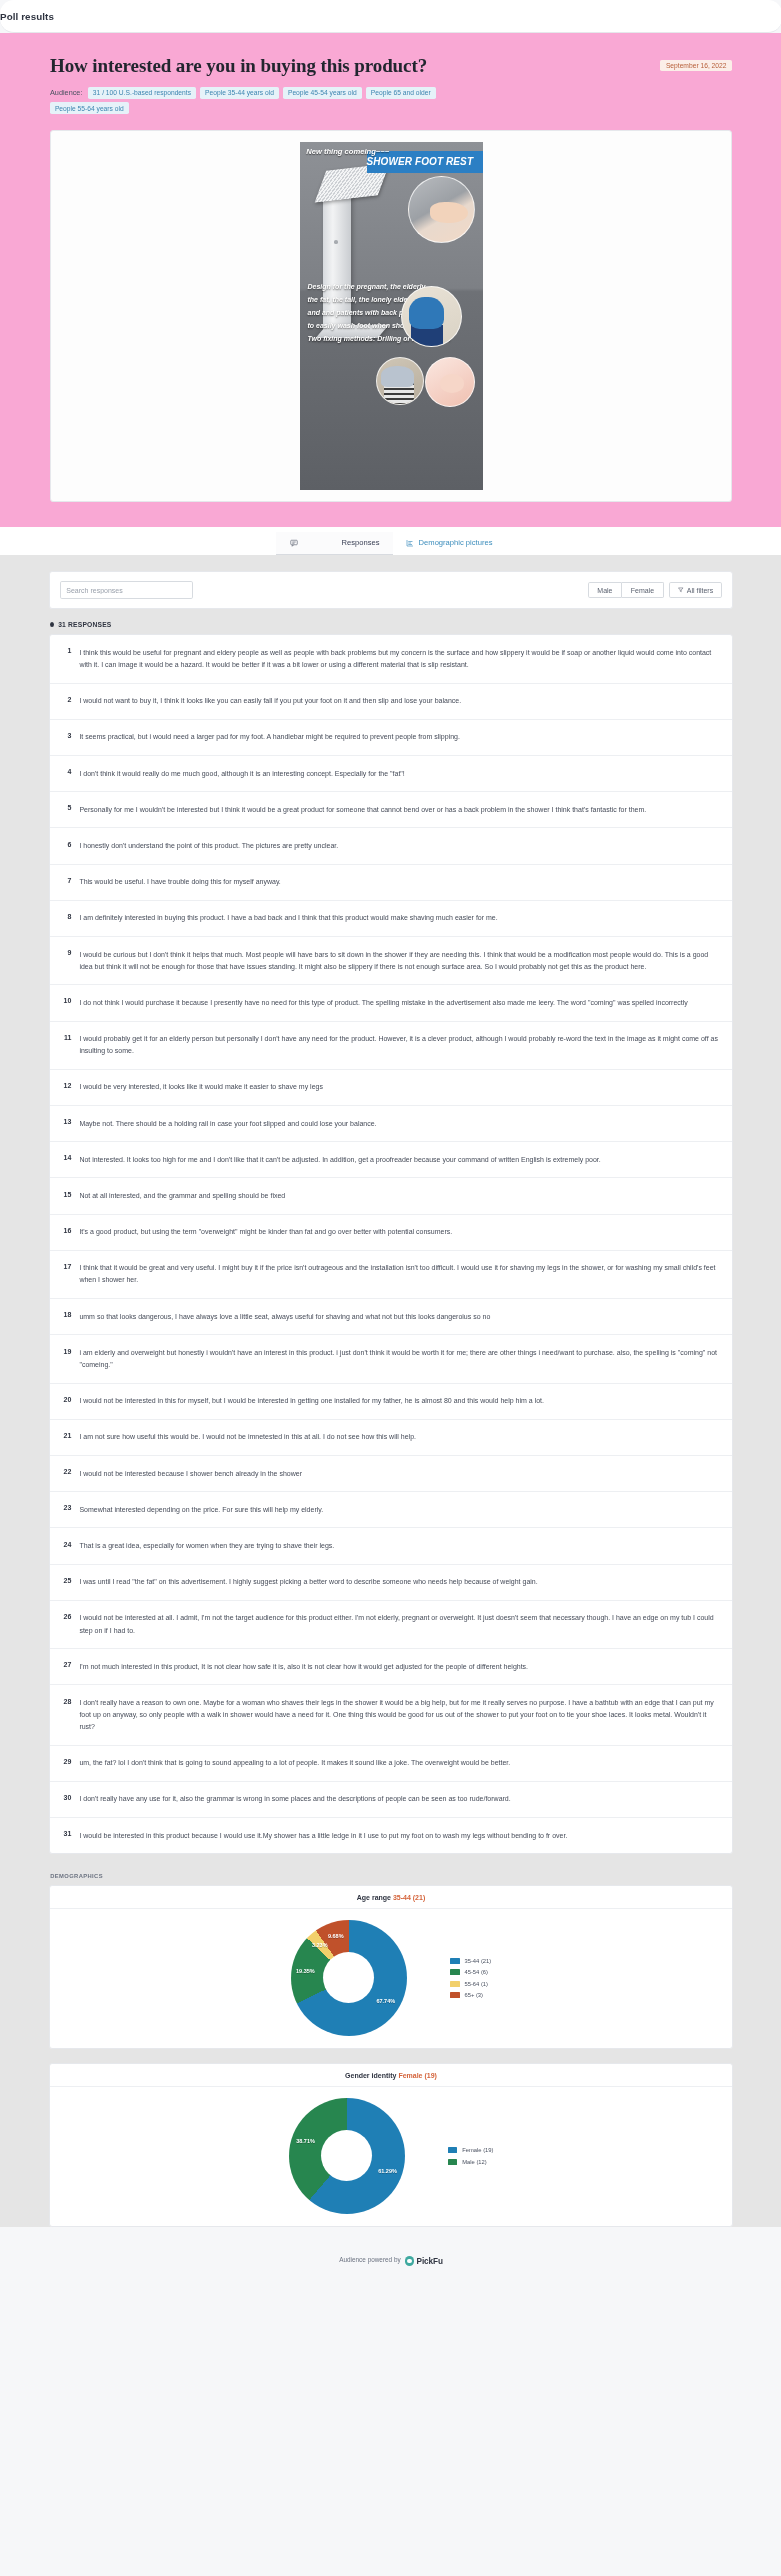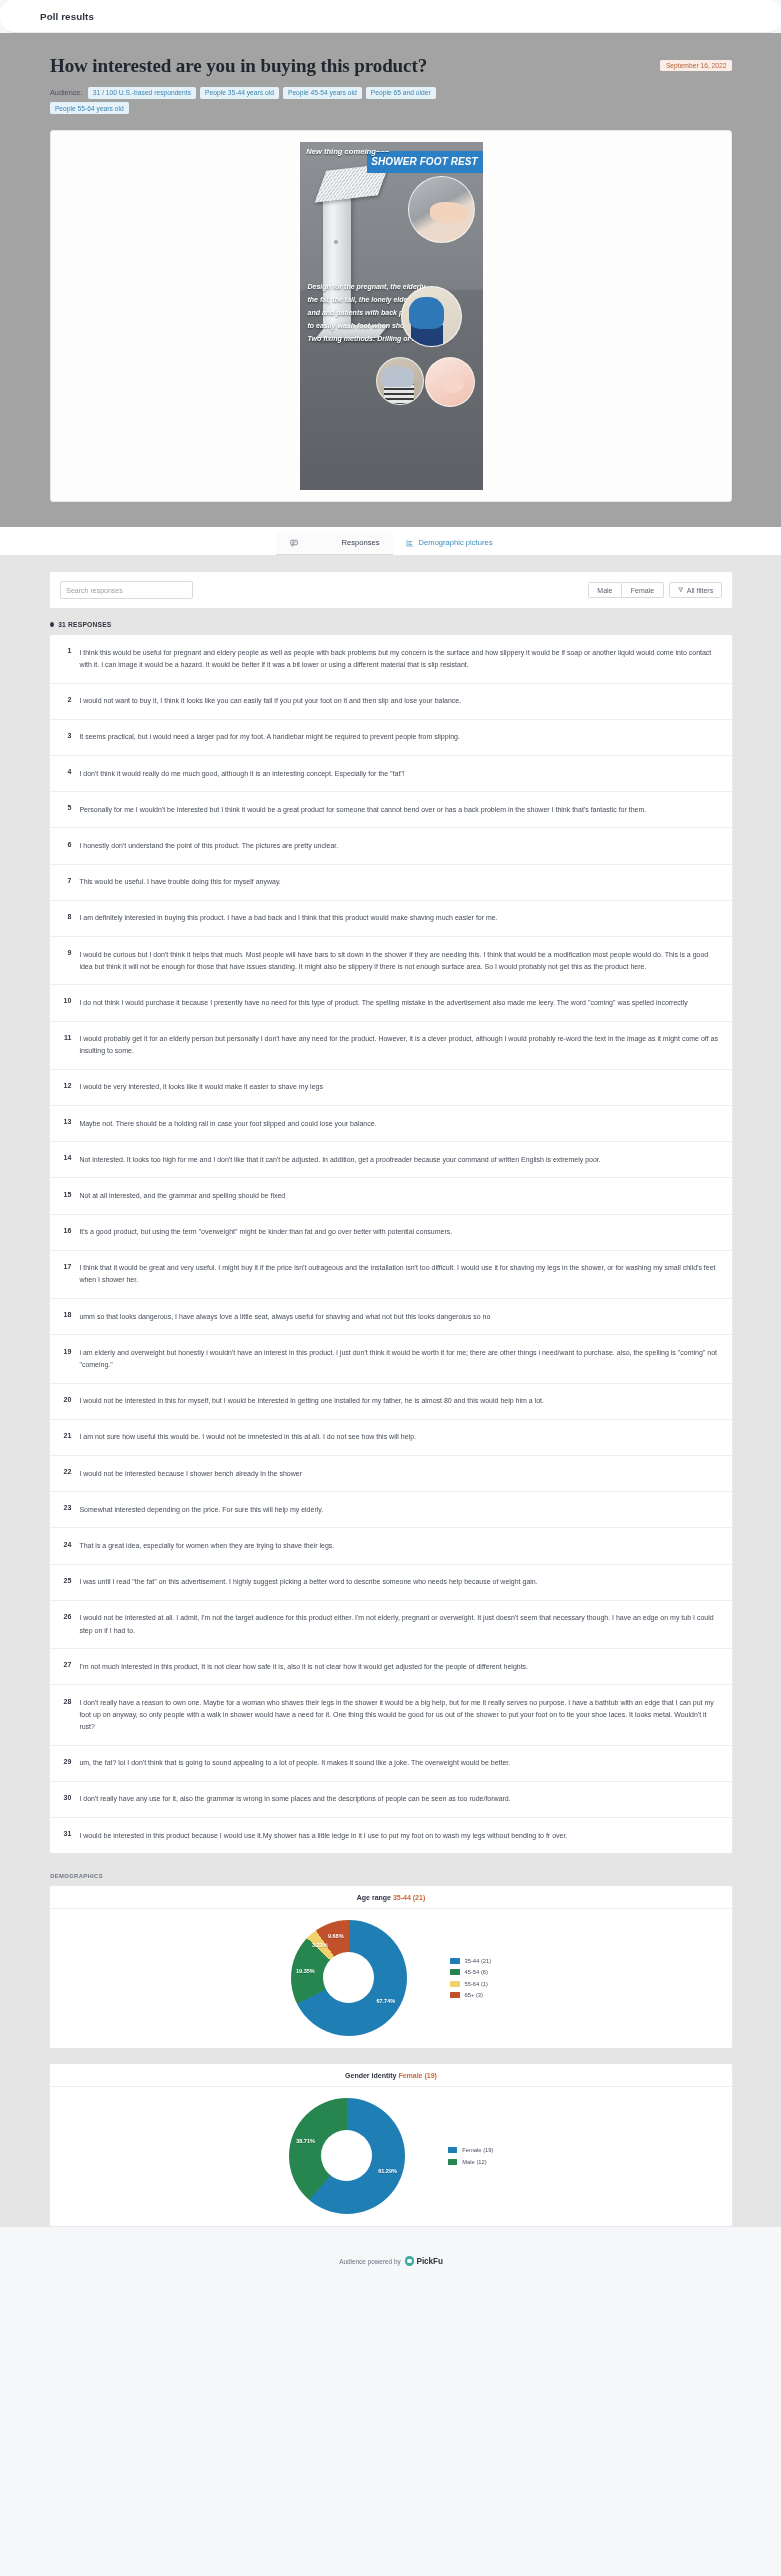--- a/index.html
+++ b/index.html
@@ -11,33 +11,32 @@
   }
   body { overflow-x: hidden; }
 
   
   .topbar {
     height: 33px;
     background: #ffffff;
     border-bottom: 0.6px solid #e6e8ec;
     display: flex;
     align-items: center;
-    padding-left: 40px;
     border-radius: 14px;
   }
   .topbar-title {
     font-size: 9.8px;
     font-weight: bold;
     color: #2f3441;
     letter-spacing: 0.1px;
   }
 
   
   .hero {
-    background: #a3a3a3;
+    background: #f9a8d4;
     padding: 21px 50px 24.4px 50px;
     position: relative;
   }
   .q-row { position: relative; }
   .question {
     font-family: "Liberation Serif", serif;
     font-size: 19px;
     font-weight: bold;
     color: #22262f;
     letter-spacing: -0.1px;
@@ -105,21 +104,21 @@
     font-weight: bold;
     font-style: italic;
     text-shadow: 0 0.6px 1.2px rgba(0,0,0,.55);
     z-index: 5;
   }
   .ad-banner {
     position: absolute;
     right: 0; top: 8.6px;
     width: 116px; height: 22px;
     background: #2b7fc4;
-    display: flex; align-items: center; justify-content: center;
+    display: flex; align-items: center; justify-content: flex-start;
     z-index: 4;
   }
   .ad-banner span {
     color: #fff;
     font-size: 10px;
     font-weight: bold;
     font-style: italic;
     letter-spacing: 0.1px;
   }
   
@@ -361,21 +360,20 @@
     position: absolute; left: 50%; top: 50%;
     width: 51px; height: 51px; margin: -26px 0 0 -26px;
     background: #ffffff; border-radius: 50%;
   }
 
   
   .footer {
     background: #f6f7f9;
     padding: 16px 0 19.5px 0;
     display: flex;
-    align-items: center;
     justify-content: center;
     gap: 4.3px;
   }
   .footer-text { font-size: 6.4px; color: #6b7280; }
   .pickfu { display: flex; align-items: center; gap: 2.4px; }
   .pickfu-mark {
     width: 9.2px; height: 9.2px; border-radius: 50%;
     background: #3fa9a0;
     display: inline-block;
     position: relative;

